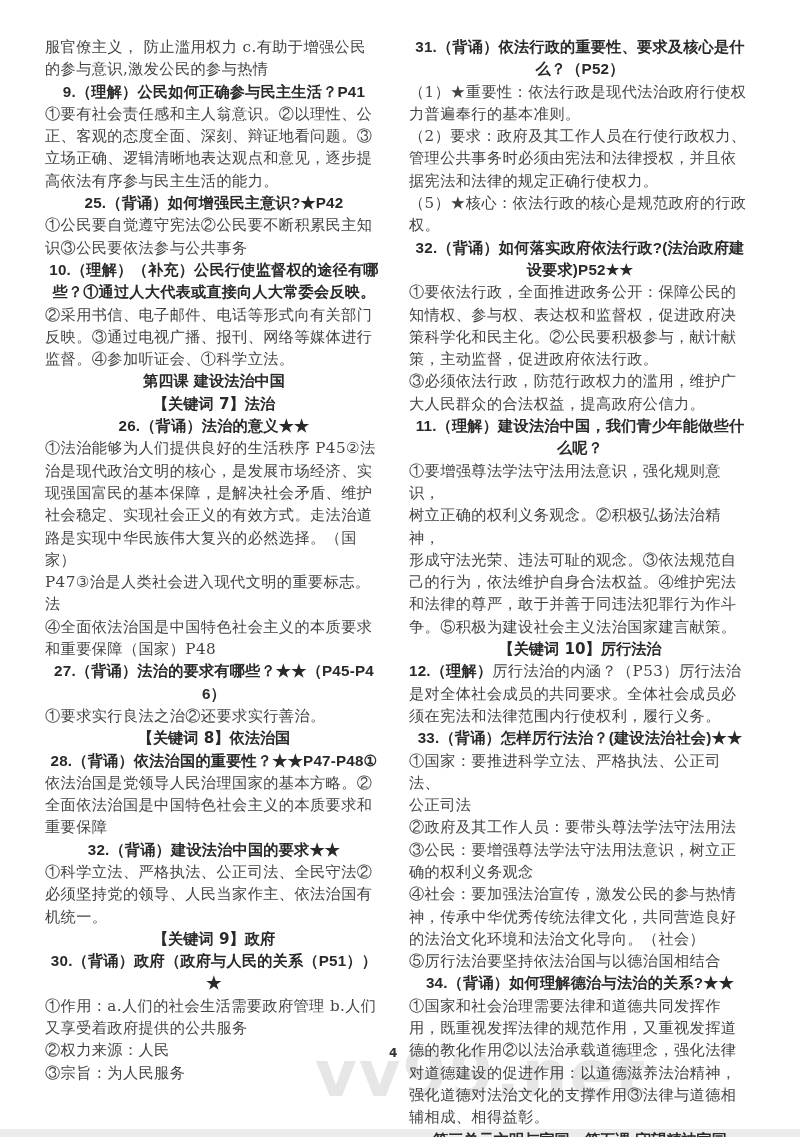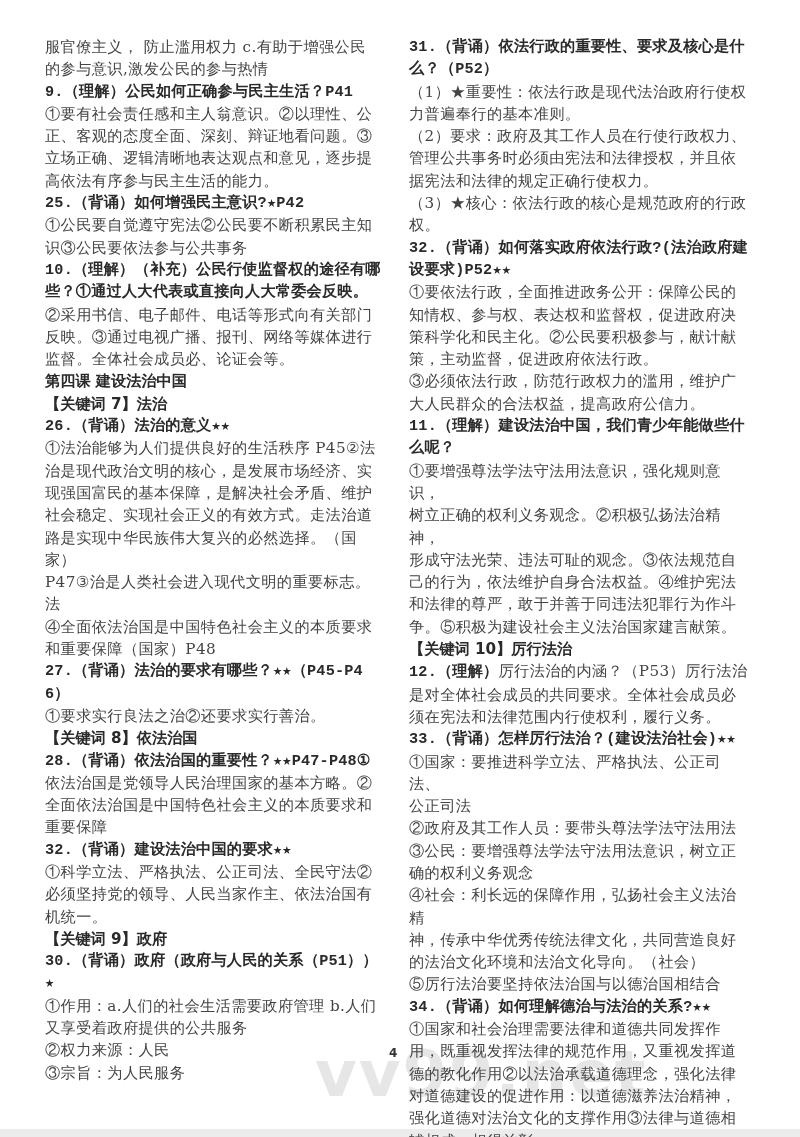--- a/index.html
+++ b/index.html
@@ -10,22 +10,22 @@
     color:#3a3a3a;
   }
   .col {
     position:absolute; top:36px;
     font-size:15.2px; line-height:22.3px;
     letter-spacing:0.4px;
   }
   .col.left { left:45px; width:338px; }
   .col.right { left:409px; width:342px; }
   .line { white-space:pre-wrap; word-break:break-all; }
-  .q { font-family:Liberation Mono, monospace; font-weight:bold; color:#2a2a2a; letter-spacing:0.2px; }
-  .center { text-align:left; font-family:"DejaVu Sans", "Liberation Sans", sans-serif; font-weight:bold; color:#2a2a2a; letter-spacing:0; }
+  .q { font-family:Liberation Sans, sans-serif; font-weight:bold; color:#2a2a2a; letter-spacing:0.2px;text-align:center; }
+  .center { text-align:center; font-family:"DejaVu Sans", "Liberation Sans", sans-serif; font-weight:bold; color:#2a2a2a; letter-spacing:0; }
   .body { color:#444; }
   .watermark {
     position:absolute; left:315px; top:1037px;
     font-family:"DejaVu Sans", "Liberation Sans", sans-serif; font-weight:bold;
     font-size:64px; color:#e6e6e6; letter-spacing:2px; z-index:0;
   }
   .col { z-index:1; }
   .pagenum {
     position:absolute; left:389px; top:1046px;
     font-family:"DejaVu Sans", "Liberation Sans", sans-serif; font-size:12px; font-weight:bold; color:#333;
@@ -47,21 +47,21 @@
     <div class="line body">正、客观的态度全面、深刻、辩证地看问题。③</div>
     <div class="line body">立场正确、逻辑清晰地表达观点和意见，逐步提</div>
     <div class="line body">高依法有序参与民主生活的能力。</div>
     <div class="line q">25.（背诵）如何增强民主意识?★P42</div>
     <div class="line body">①公民要自觉遵守宪法②公民要不断积累民主知</div>
     <div class="line body">识③公民要依法参与公共事务</div>
     <div class="line q">10.（理解）（补充）公民行使监督权的途径有哪</div>
     <div class="line q">些？①通过人大代表或直接向人大常委会反映。</div>
     <div class="line body">②采用书信、电子邮件、电话等形式向有关部门</div>
     <div class="line body">反映。③通过电视广播、报刊、网络等媒体进行</div>
-    <div class="line body">监督。全体社会成员必、论证会等。</div>
+    <div class="line body">监督。④参加听证会、①科学立法。</div>
     <div class="line center">第四课 建设法治中国</div>
     <div class="line center">【关键词 7】法治</div>
     <div class="line q">26.（背诵）法治的意义★★</div>
     <div class="line body">①法治能够为人们提供良好的生活秩序 P45②法</div>
     <div class="line body">治是现代政治文明的核心，是发展市场经济、实</div>
     <div class="line body">现强国富民的基本保障，是解决社会矛盾、维护</div>
     <div class="line body">社会稳定、实现社会正义的有效方式。走法治道</div>
     <div class="line body">路是实现中华民族伟大复兴的必然选择。（国家）</div>
     <div class="line body">P47③治是人类社会进入现代文明的重要标志。法</div>
     <div class="line body">④全面依法治国是中国特色社会主义的本质要求</div>
@@ -85,21 +85,21 @@
     <div class="line body">③宗旨：为人民服务</div>
   </div>
 <div class="col right" id="rightcol">
     <div class="line q">31.（背诵）依法行政的重要性、要求及核心是什</div>
     <div class="line q">么？（P52）</div>
     <div class="line body">（1）★重要性：依法行政是现代法治政府行使权</div>
     <div class="line body">力普遍奉行的基本准则。</div>
     <div class="line body">（2）要求：政府及其工作人员在行使行政权力、</div>
     <div class="line body">管理公共事务时必须由宪法和法律授权，并且依</div>
     <div class="line body">据宪法和法律的规定正确行使权力。</div>
-    <div class="line body">（3）★核心：依法行政的核心是规范政府的行政</div>
+    <div class="line body">（5）★核心：依法行政的核心是规范政府的行政</div>
     <div class="line body">权。</div>
     <div class="line q">32.（背诵）如何落实政府依法行政?(法治政府建</div>
     <div class="line q">设要求)P52★★</div>
     <div class="line body">①要依法行政，全面推进政务公开：保障公民的</div>
     <div class="line body">知情权、参与权、表达权和监督权，促进政府决</div>
     <div class="line body">策科学化和民主化。②公民要积极参与，献计献</div>
     <div class="line body">策，主动监督，促进政府依法行政。</div>
     <div class="line body">③必须依法行政，防范行政权力的滥用，维护广</div>
     <div class="line body">大人民群众的合法权益，提高政府公信力。</div>
     <div class="line q">11.（理解）建设法治中国，我们青少年能做些什</div>
@@ -113,21 +113,21 @@
     <div class="line center">【关键词 10】厉行法治</div>
     <div class="line body"><span class="q">12.（理解）</span><span>厉行法治的内涵？（P53）厉行法治</span></div>
     <div class="line body">是对全体社会成员的共同要求。全体社会成员必</div>
     <div class="line body">须在宪法和法律范围内行使权利，履行义务。</div>
     <div class="line q">33.（背诵）怎样厉行法治？(建设法治社会)★★</div>
     <div class="line body">①国家：要推进科学立法、严格执法、公正司法、</div>
     <div class="line body">公正司法</div>
     <div class="line body">②政府及其工作人员：要带头尊法学法守法用法</div>
     <div class="line body">③公民：要增强尊法学法守法用法意识，树立正</div>
     <div class="line body">确的权利义务观念</div>
-    <div class="line body">④社会：利长远的保障作用，弘扬社会主义法治精</div>
+    <div class="line body">④社会：要加强法治宣传，激发公民的参与热情</div>
     <div class="line body">神，传承中华优秀传统法律文化，共同营造良好</div>
     <div class="line body">的法治文化环境和法治文化导向。（社会）</div>
     <div class="line body">⑤厉行法治要坚持依法治国与以德治国相结合</div>
     <div class="line q">34.（背诵）如何理解德治与法治的关系?★★</div>
     <div class="line body">①国家和社会治理需要法律和道德共同发挥作</div>
     <div class="line body">用，既重视发挥法律的规范作用，又重视发挥道</div>
     <div class="line body">德的教化作用②以法治承载道德理念，强化法律</div>
     <div class="line body">对道德建设的促进作用：以道德滋养法治精神，</div>
     <div class="line body">强化道德对法治文化的支撑作用③法律与道德相</div>
     <div class="line body">辅相成、相得益彰。</div>

